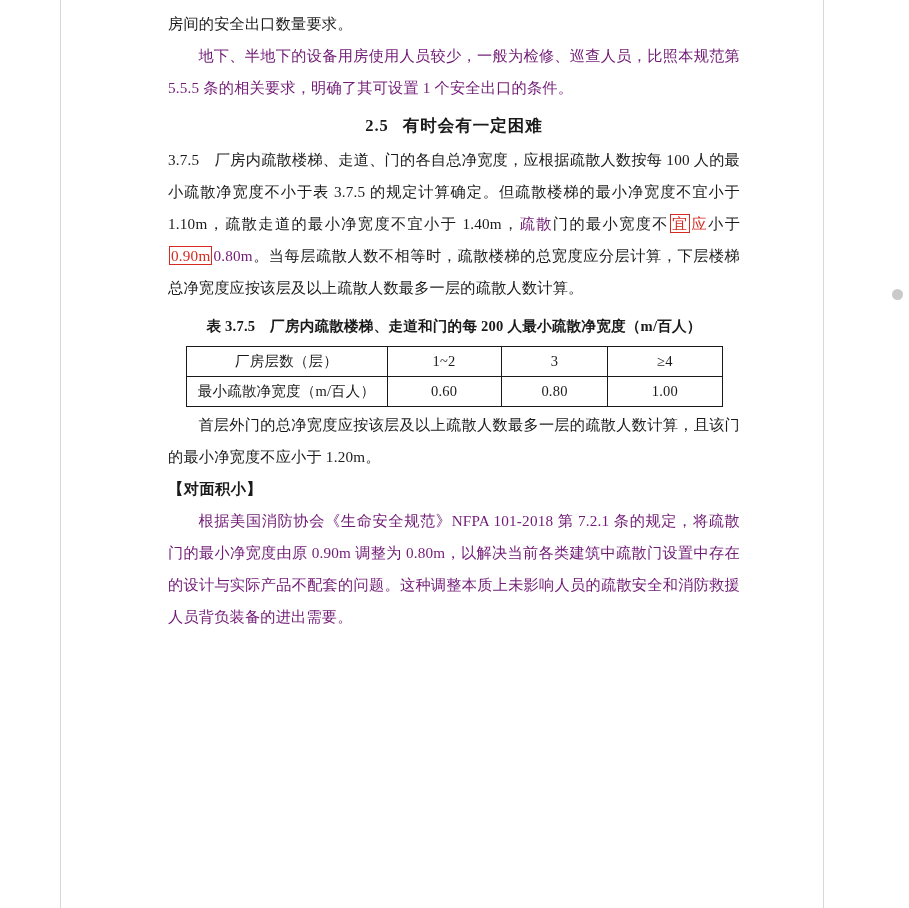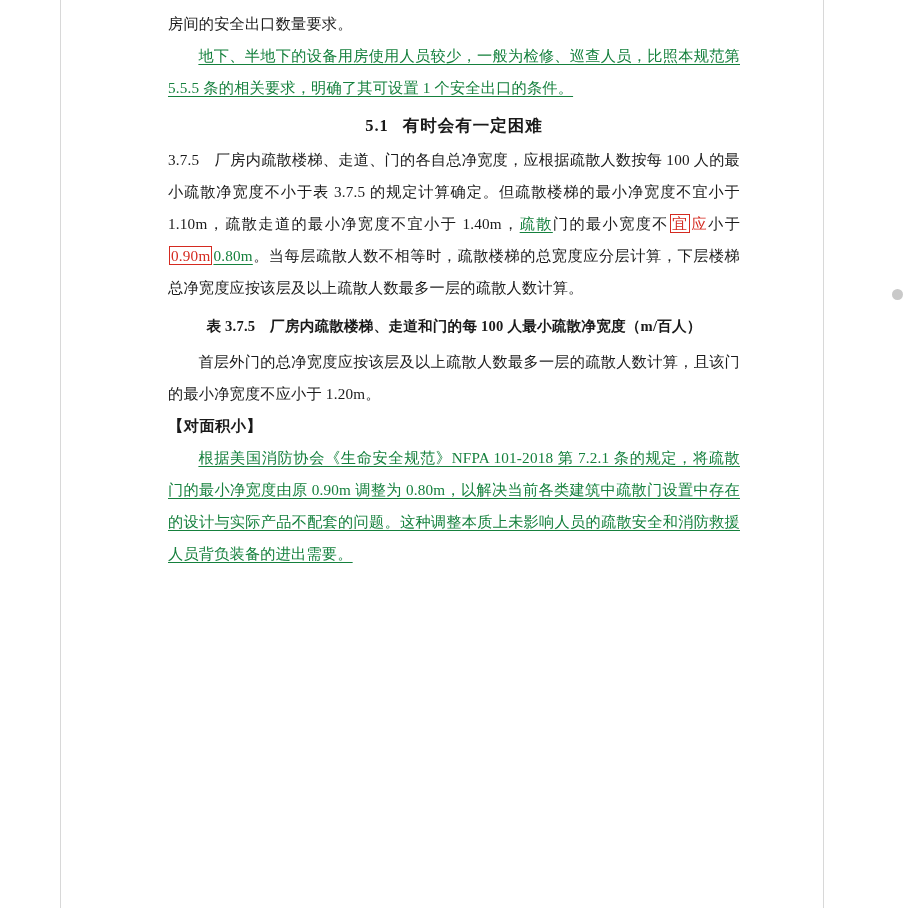--- a/index.html
+++ b/index.html
@@ -55,22 +55,21 @@
   p {
     margin: 0;
   }
   .indent {
     text-indent: 2em;
   }
   .red {
     color: #d42a20;
   }
   .red-u {
-    color: #15803d;
-    text-decoration: underline;
+    color: #701a75;
     text-underline-offset: 3px;
   }
   .sec-title {
     text-align: center;
     font-weight: bold;
     font-size: 16.5px;
     margin: 6px 0 2px 0;
     letter-spacing: 1px;
   }
   .sec-title .gap { display: inline-block; width: 14px; }
@@ -118,26 +117,42 @@
   <div class="rule-right"></div>
   <div class="scroll-dot"></div>
 
   <div class="content">
 
     <p>房间的安全出口数量要求。</p>
 
 
     <p class="indent red-u">地下、半地下的设备用房使用人员较少，一般为检修、巡查人员，比照本规范第 5.5.5 条的相关要求，明确了其可设置 1 个安全出口的条件。</p>
 
-    <p class="sec-title"><span>5.1</span><span class="gap"></span><span>有时会有一定困难</span></p>
+    <p class="sec-title"><span>2.5</span><span class="gap"></span><span>有时会有一定困难</span></p>
 
     <p><span>3.7.5</span>　<span>厂房内疏散楼梯、走道、门的各自总净宽度，应根据疏散人数按每 100 人的最小疏散净宽度不小于表 3.7.5 的规定计算确定。但疏散楼梯的最小净宽度不宜小于 1.10m，疏散走道的最小净宽度不宜小于 1.40m，</span><span class="red-u">疏散</span><span>门的最小宽度不</span><span class="boxed">宜</span><span class="red">应</span><span>小于</span><span class="boxed">0.90m</span><span class="red-u">0.80m</span><span>。当每层疏散人数不相等时，疏散楼梯的总宽度应分层计算，下层楼梯总净宽度应按该层及以上疏散人数最多一层的疏散人数计算。</span></p>
 
-    <p class="tbl-caption">表 3.7.5　厂房内疏散楼梯、走道和门的每 100 人最小疏散净宽度（m/百人）</p>
+    <p class="tbl-caption">表 3.7.5　厂房内疏散楼梯、走道和门的每 200 人最小疏散净宽度（m/百人）</p>
 
+    <table class="spec">
+      <tbody>
+          <tr>
+        <td class="col1">厂房层数（层）</td>
+        <td class="col2">1~2</td>
+        <td class="col3">3</td>
+        <td class="col4">≥4</td>
+      </tr>
+      <tr>
+        <td class="col1">最小疏散净宽度（m/百人）</td>
+        <td class="col2">0.60</td>
+        <td class="col3">0.80</td>
+        <td class="col4">1.00</td>
+      </tr>
+    </tbody>
+      </table>
 
     <p class="indent">首层外门的总净宽度应按该层及以上疏散人数最多一层的疏散人数计算，且该门的最小净宽度不应小于 1.20m。</p>
 
     <p class="bracket-head">【对面积小】</p>
 
 
 
     <p class="indent red-u">根据美国消防协会《生命安全规范》NFPA 101-2018 第 7.2.1 条的规定，将疏散门的最小净宽度由原 0.90m 调整为 0.80m，以解决当前各类建筑中疏散门设置中存在的设计与实际产品不配套的问题。这种调整本质上未影响人员的疏散安全和消防救援人员背负装备的进出需要。</p>
 
   </div>

